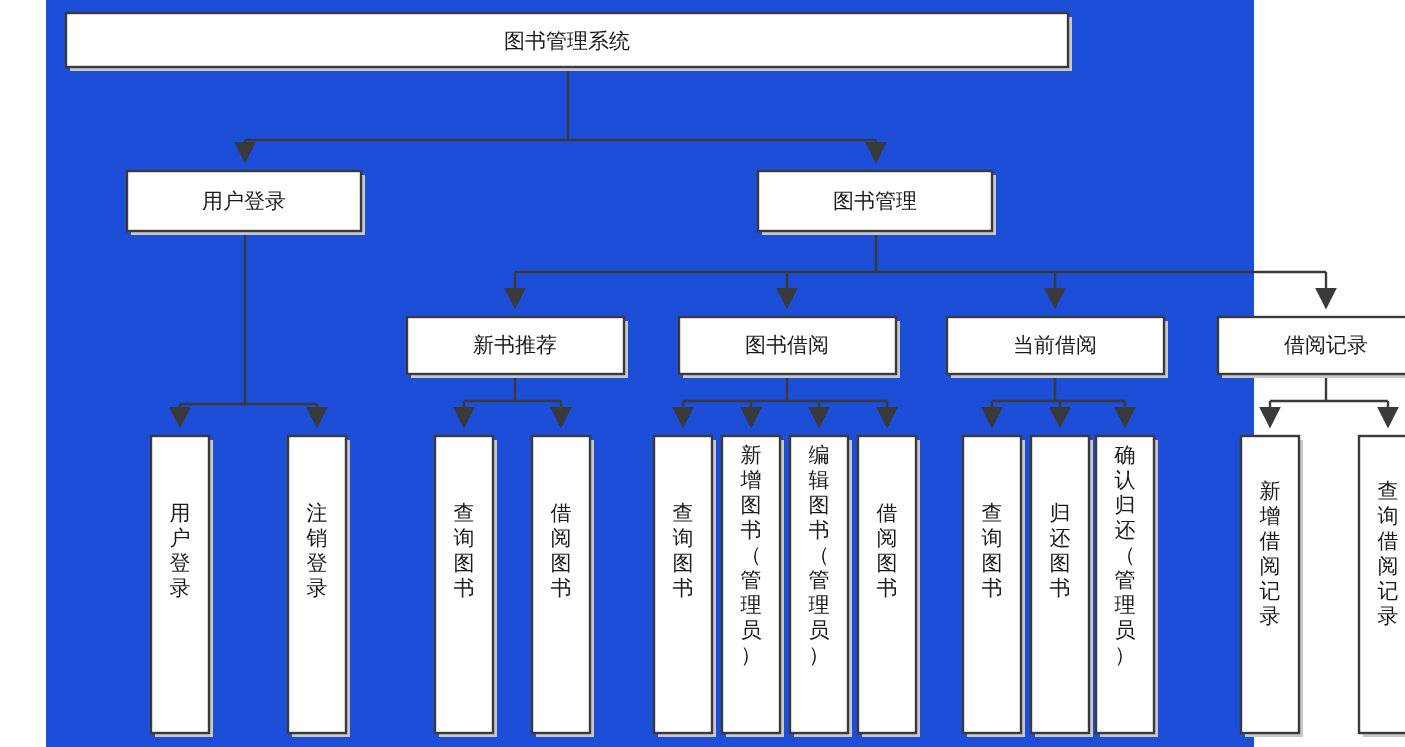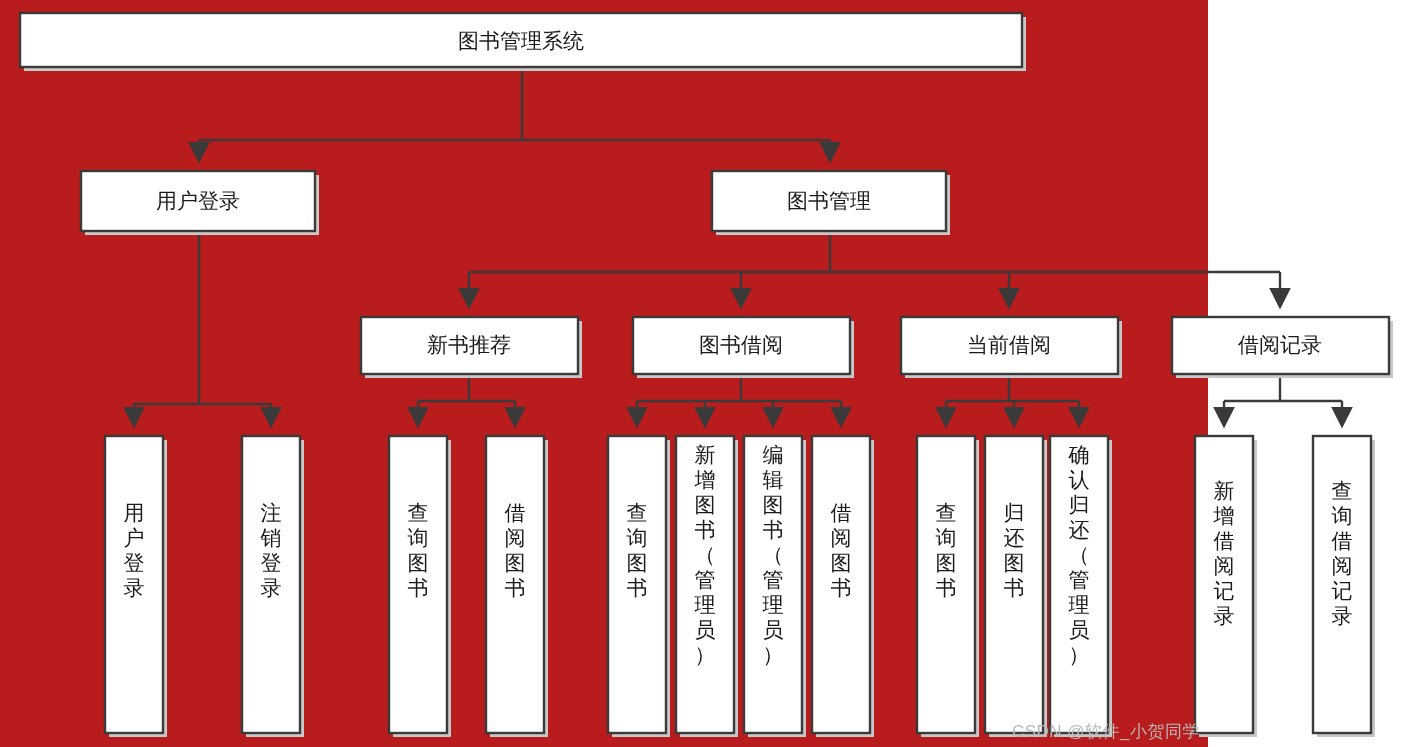--- a/index.html
+++ b/index.html
@@ -10,21 +10,22 @@
   body {
     width: 1405px;
     height: 747px;
     font-family: "Liberation Sans", "DejaVu Sans", sans-serif;
     overflow: hidden;
   }
   #diagram-root {
     position: relative;
     width: 1208px;
     height: 747px;
-    background: #b91c1c;
+    background: #1d4ed8;
+    margin-left: 46px;
   }
   svg.flow {
     position: absolute;
     left: 0;
     top: 0;
     width: 1405px;
     height: 747px;
   }
   .node-rect {
     fill: #ffffff;
@@ -235,14 +236,13 @@
       <text class="node-label-v" x="1224" y="498"><tspan x="1224" dy="0">新</tspan><tspan x="1224" dy="25">增</tspan><tspan x="1224" dy="25">借</tspan><tspan x="1224" dy="25">阅</tspan><tspan x="1224" dy="25">记</tspan><tspan x="1224" dy="25">录</tspan></text>
     </g>
 
     <g>
       <rect class="node-shadow" x="1317" y="440" width="58" height="297"></rect>
       <rect class="node-rect" x="1313" y="436" width="58" height="297"></rect>
       <text class="node-label-v" x="1342" y="498"><tspan x="1342" dy="0">查</tspan><tspan x="1342" dy="25">询</tspan><tspan x="1342" dy="25">借</tspan><tspan x="1342" dy="25">阅</tspan><tspan x="1342" dy="25">记</tspan><tspan x="1342" dy="25">录</tspan></text>
     </g>
   </svg>
 
-  <div class="watermark">CSDN @软件_小贺同学</div>
 </div>
 
 </body></html>

